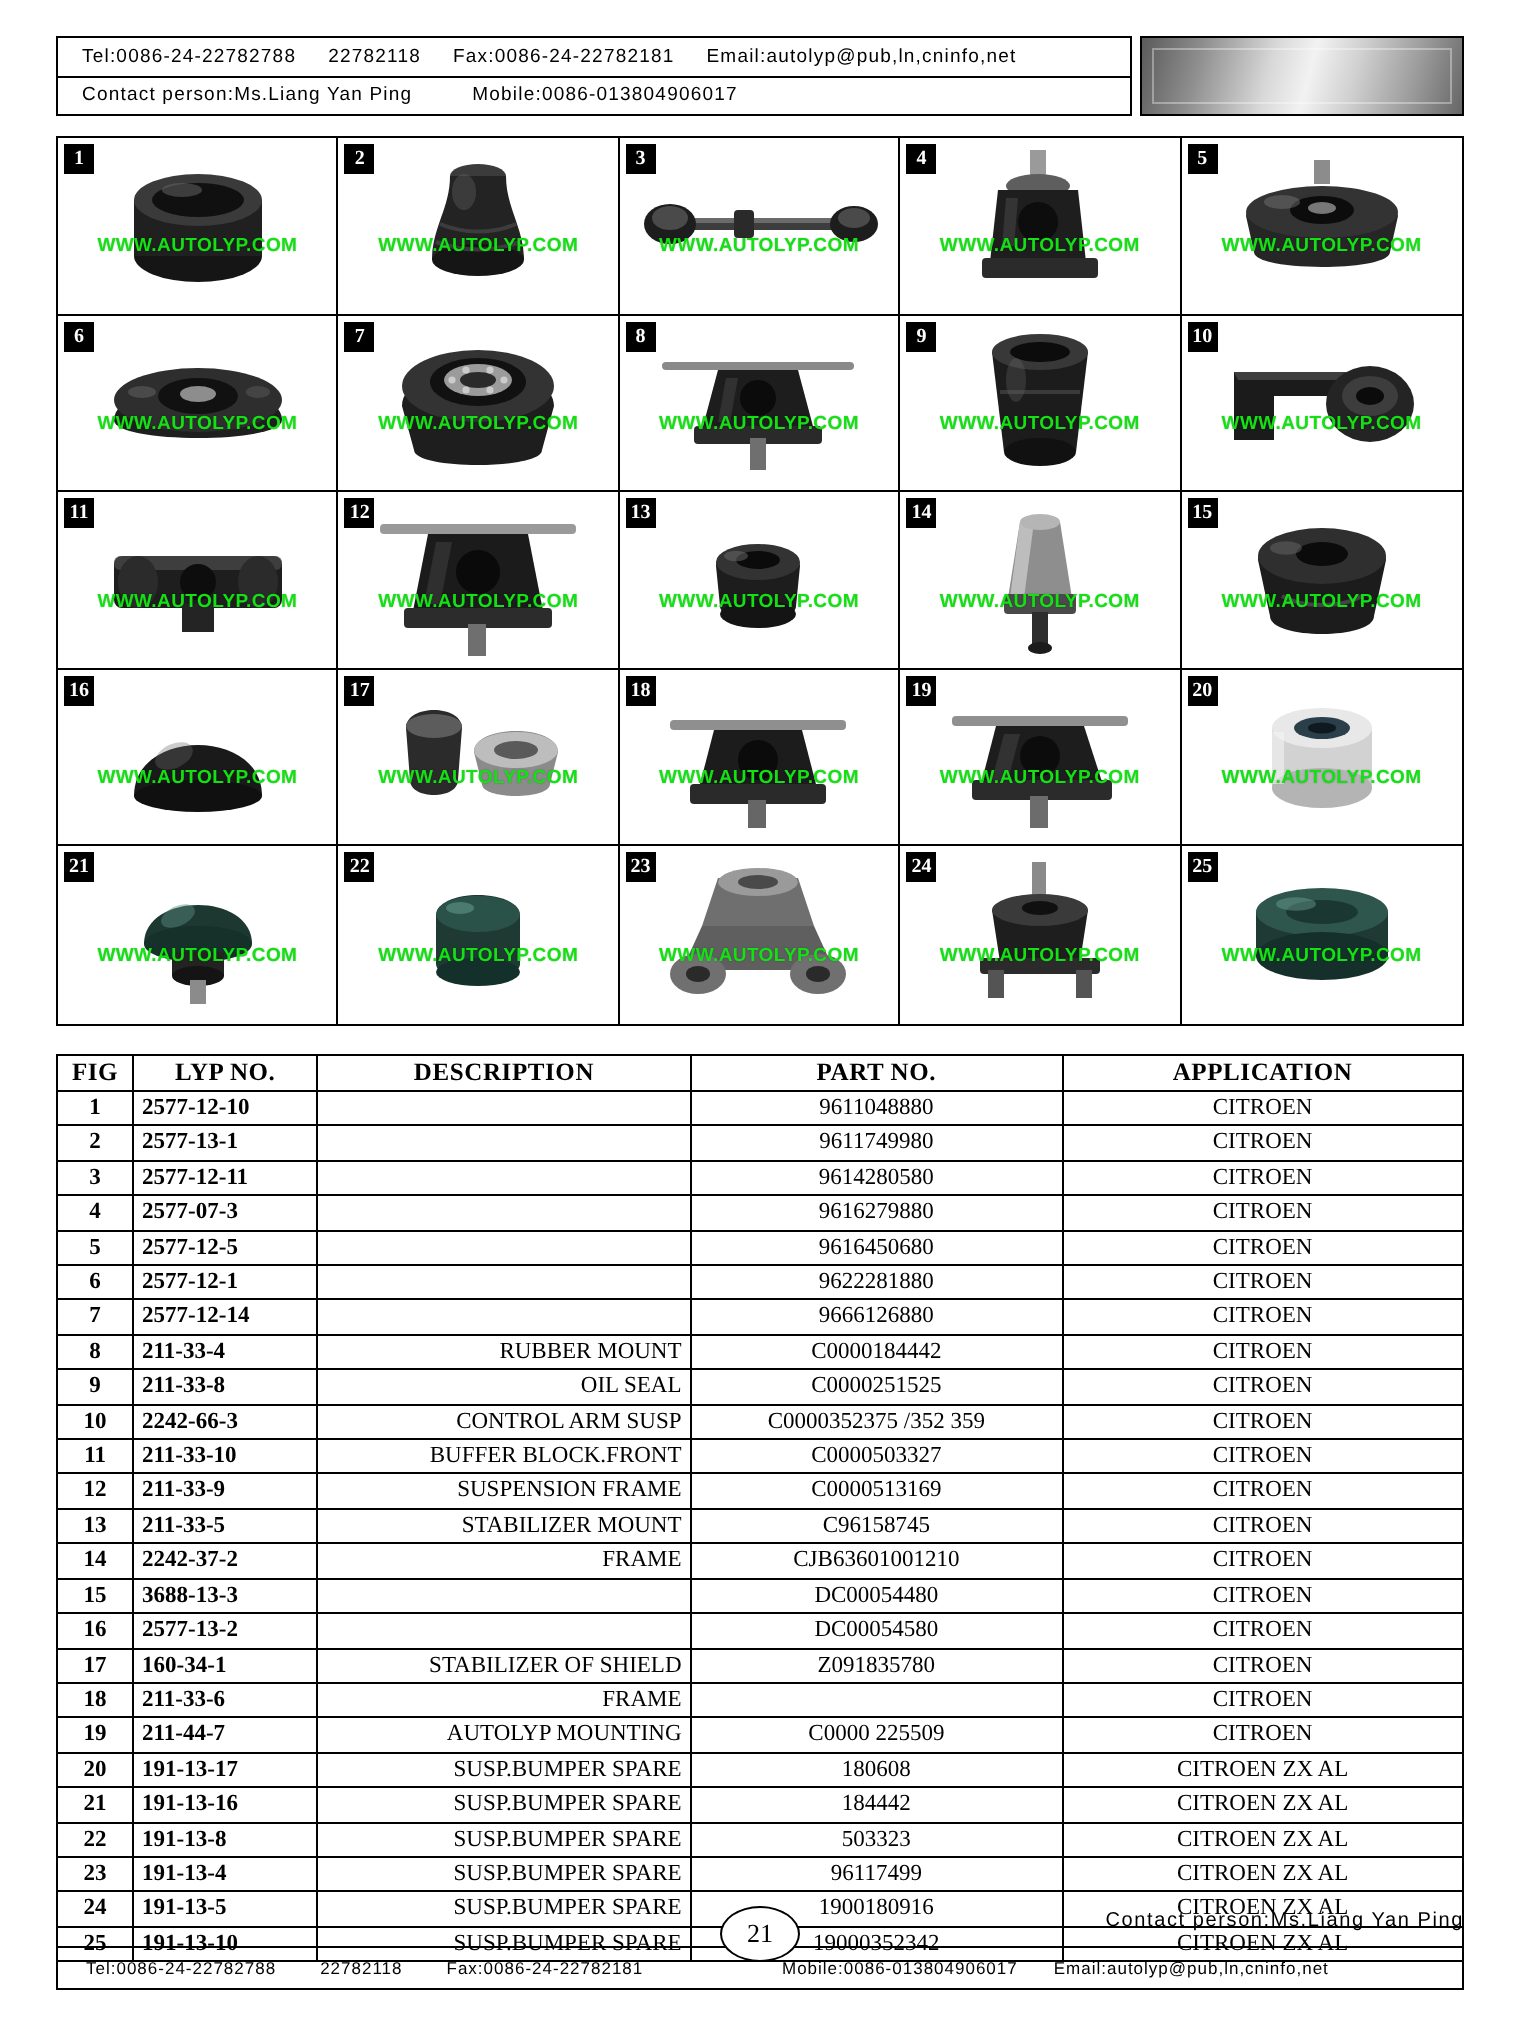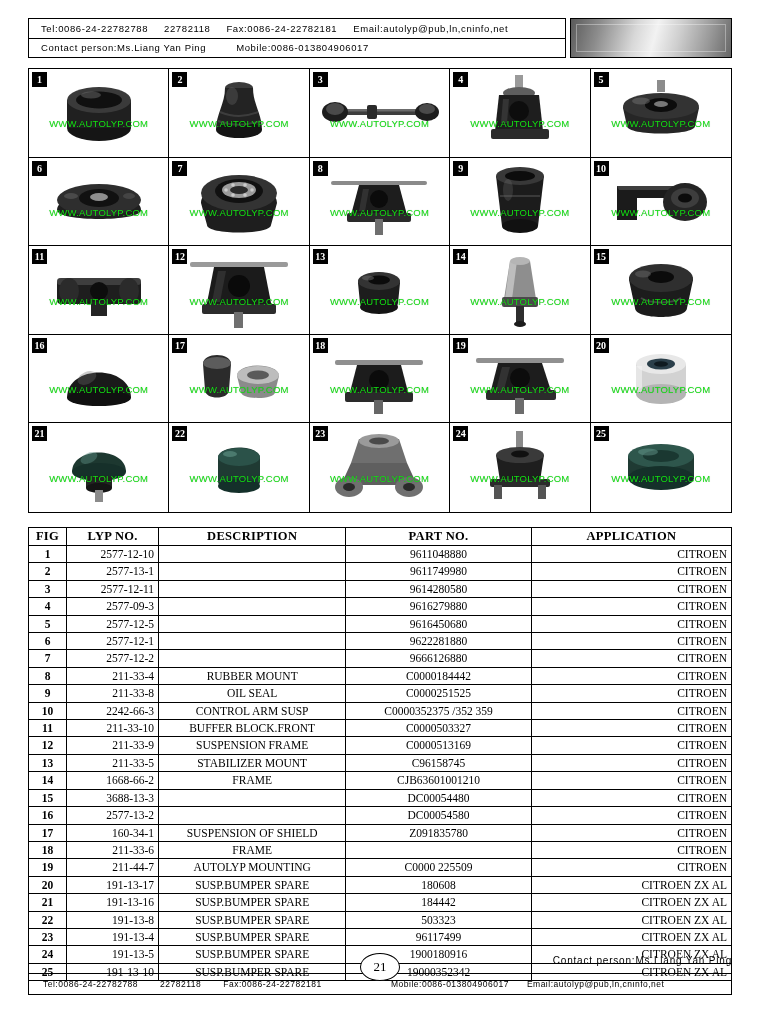--- a/index.html
+++ b/index.html
@@ -105,21 +105,21 @@
     z-index: 5;
     font-family: "Liberation Serif", serif;
   }
   .wm {
     position: absolute;
     left: 50%;
     top: 62%;
     transform: translate(-50%, -50%);
     color: #13e113;
     font-size: 9.5px;
-    font-weight: normal;
+    font-weight: bold;
     white-space: nowrap;
     letter-spacing: 0.2px;
     z-index: 4;
     text-shadow: 0 0 1px rgba(0,0,0,0.25);
     pointer-events: none;
   }
   .part {
     position: absolute;
     left: 50%;
     top: 50%;
@@ -149,24 +149,24 @@
     overflow: hidden;
   }
   table.spec th {
     font-weight: bold;
     text-align: center;
     font-size: 12.5px;
     height: 17px;
     letter-spacing: 0.3px;
   }
   .c-fig { width: 30px; text-align: center; font-weight: bold; }
-  .c-lyp { width: 88px; text-align: right; }
-  .c-desc { width: 186px; text-align: center; padding-left: 6px; }
+  .c-lyp { width: 88px; text-align: left; font-weight: bold; }
+  .c-desc { width: 186px; text-align: right; padding-left: 6px; }
   .c-part { width: 188px; text-align: center; padding-left: 6px; }
-  .c-app { width: 208px; text-align: right; padding-left: 6px; }
+  .c-app { width: 208px; text-align: center; padding-left: 6px; }
   th.c-desc, th.c-part, th.c-app, th.c-lyp { text-align: center; padding-left: 0; }
 
   
   .footer-contact {
     position: absolute;
     left: 28px; top: 955px;
     width: 704px;
     text-align: right;
     font-size: 10px;
     letter-spacing: 0.8px;
@@ -588,42 +588,42 @@
           </tr>
         <tr>
             <td class="c-fig">3</td>
             <td class="c-lyp">2577-12-11</td>
             <td class="c-desc"></td>
             <td class="c-part">9614280580</td>
             <td class="c-app">CITROEN</td>
           </tr>
         <tr>
             <td class="c-fig">4</td>
-            <td class="c-lyp">2577-09-3</td>
+            <td class="c-lyp">2577-07-3</td>
             <td class="c-desc"></td>
             <td class="c-part">9616279880</td>
             <td class="c-app">CITROEN</td>
           </tr>
         <tr>
             <td class="c-fig">5</td>
             <td class="c-lyp">2577-12-5</td>
             <td class="c-desc"></td>
             <td class="c-part">9616450680</td>
             <td class="c-app">CITROEN</td>
           </tr>
         <tr>
             <td class="c-fig">6</td>
             <td class="c-lyp">2577-12-1</td>
             <td class="c-desc"></td>
             <td class="c-part">9622281880</td>
             <td class="c-app">CITROEN</td>
           </tr>
         <tr>
             <td class="c-fig">7</td>
-            <td class="c-lyp">2577-12-2</td>
+            <td class="c-lyp">2577-12-14</td>
             <td class="c-desc"></td>
             <td class="c-part">9666126880</td>
             <td class="c-app">CITROEN</td>
           </tr>
         <tr>
             <td class="c-fig">8</td>
             <td class="c-lyp">211-33-4</td>
             <td class="c-desc">RUBBER MOUNT</td>
             <td class="c-part">C0000184442</td>
             <td class="c-app">CITROEN</td>
@@ -658,21 +658,21 @@
           </tr>
         <tr>
             <td class="c-fig">13</td>
             <td class="c-lyp">211-33-5</td>
             <td class="c-desc">STABILIZER MOUNT</td>
             <td class="c-part">C96158745</td>
             <td class="c-app">CITROEN</td>
           </tr>
         <tr>
             <td class="c-fig">14</td>
-            <td class="c-lyp">1668-66-2</td>
+            <td class="c-lyp">2242-37-2</td>
             <td class="c-desc">FRAME</td>
             <td class="c-part">CJB63601001210</td>
             <td class="c-app">CITROEN</td>
           </tr>
         <tr>
             <td class="c-fig">15</td>
             <td class="c-lyp">3688-13-3</td>
             <td class="c-desc"></td>
             <td class="c-part">DC00054480</td>
             <td class="c-app">CITROEN</td>
@@ -680,21 +680,21 @@
         <tr>
             <td class="c-fig">16</td>
             <td class="c-lyp">2577-13-2</td>
             <td class="c-desc"></td>
             <td class="c-part">DC00054580</td>
             <td class="c-app">CITROEN</td>
           </tr>
         <tr>
             <td class="c-fig">17</td>
             <td class="c-lyp">160-34-1</td>
-            <td class="c-desc">SUSPENSION OF SHIELD</td>
+            <td class="c-desc">STABILIZER OF SHIELD</td>
             <td class="c-part">Z091835780</td>
             <td class="c-app">CITROEN</td>
           </tr>
         <tr>
             <td class="c-fig">18</td>
             <td class="c-lyp">211-33-6</td>
             <td class="c-desc">FRAME</td>
             <td class="c-part"></td>
             <td class="c-app">CITROEN</td>
           </tr>

